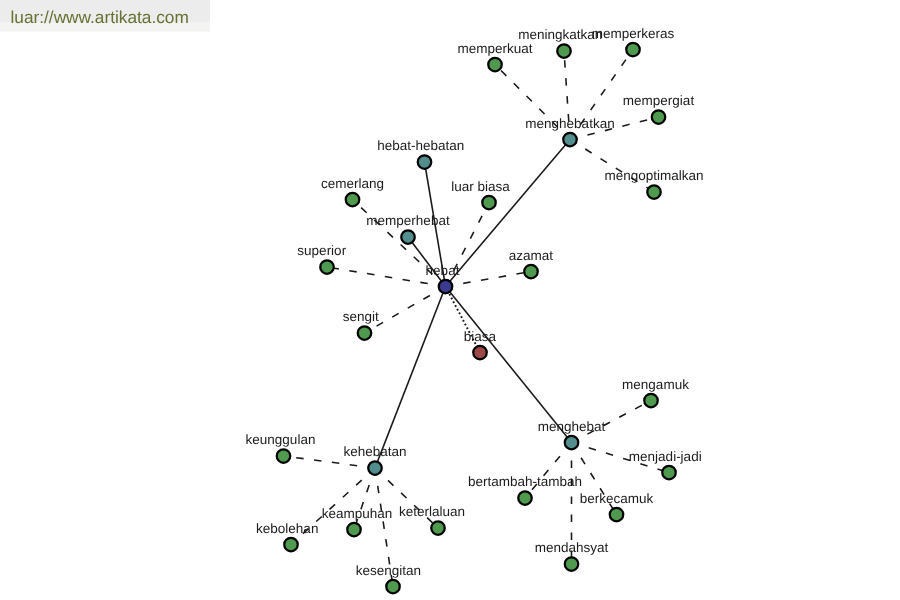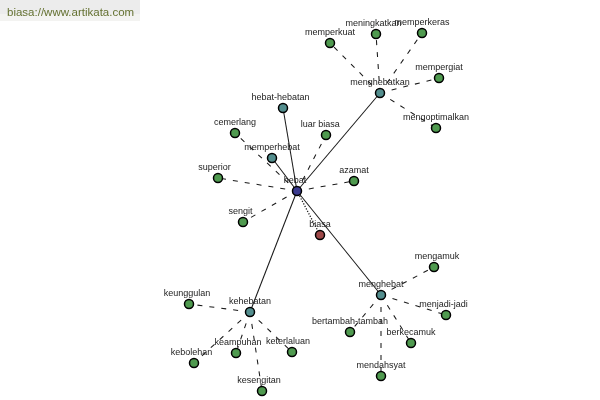--- a/index.html
+++ b/index.html
@@ -89,12 +89,12 @@
 <text x="411" y="335.2">berkecamuk</text>
 <text x="381" y="368.2">mendahsyat</text>
 <text x="350" y="324.2">bertambah-tambah</text>
 <text x="187" y="296.2">keunggulan</text>
 <text x="238" y="345.2">keampuhan</text>
 <text x="288" y="344.2">keterlaluan</text>
 <text x="191.5" y="355.2">kebolehan</text>
 <text x="259" y="383.2">kesengitan</text>
 </g>
 </svg></div>
-<div id="bar">biasa://www.artikata.com</div>
+<div id="bar">luar://www.artikata.com</div>
 </body></html>

